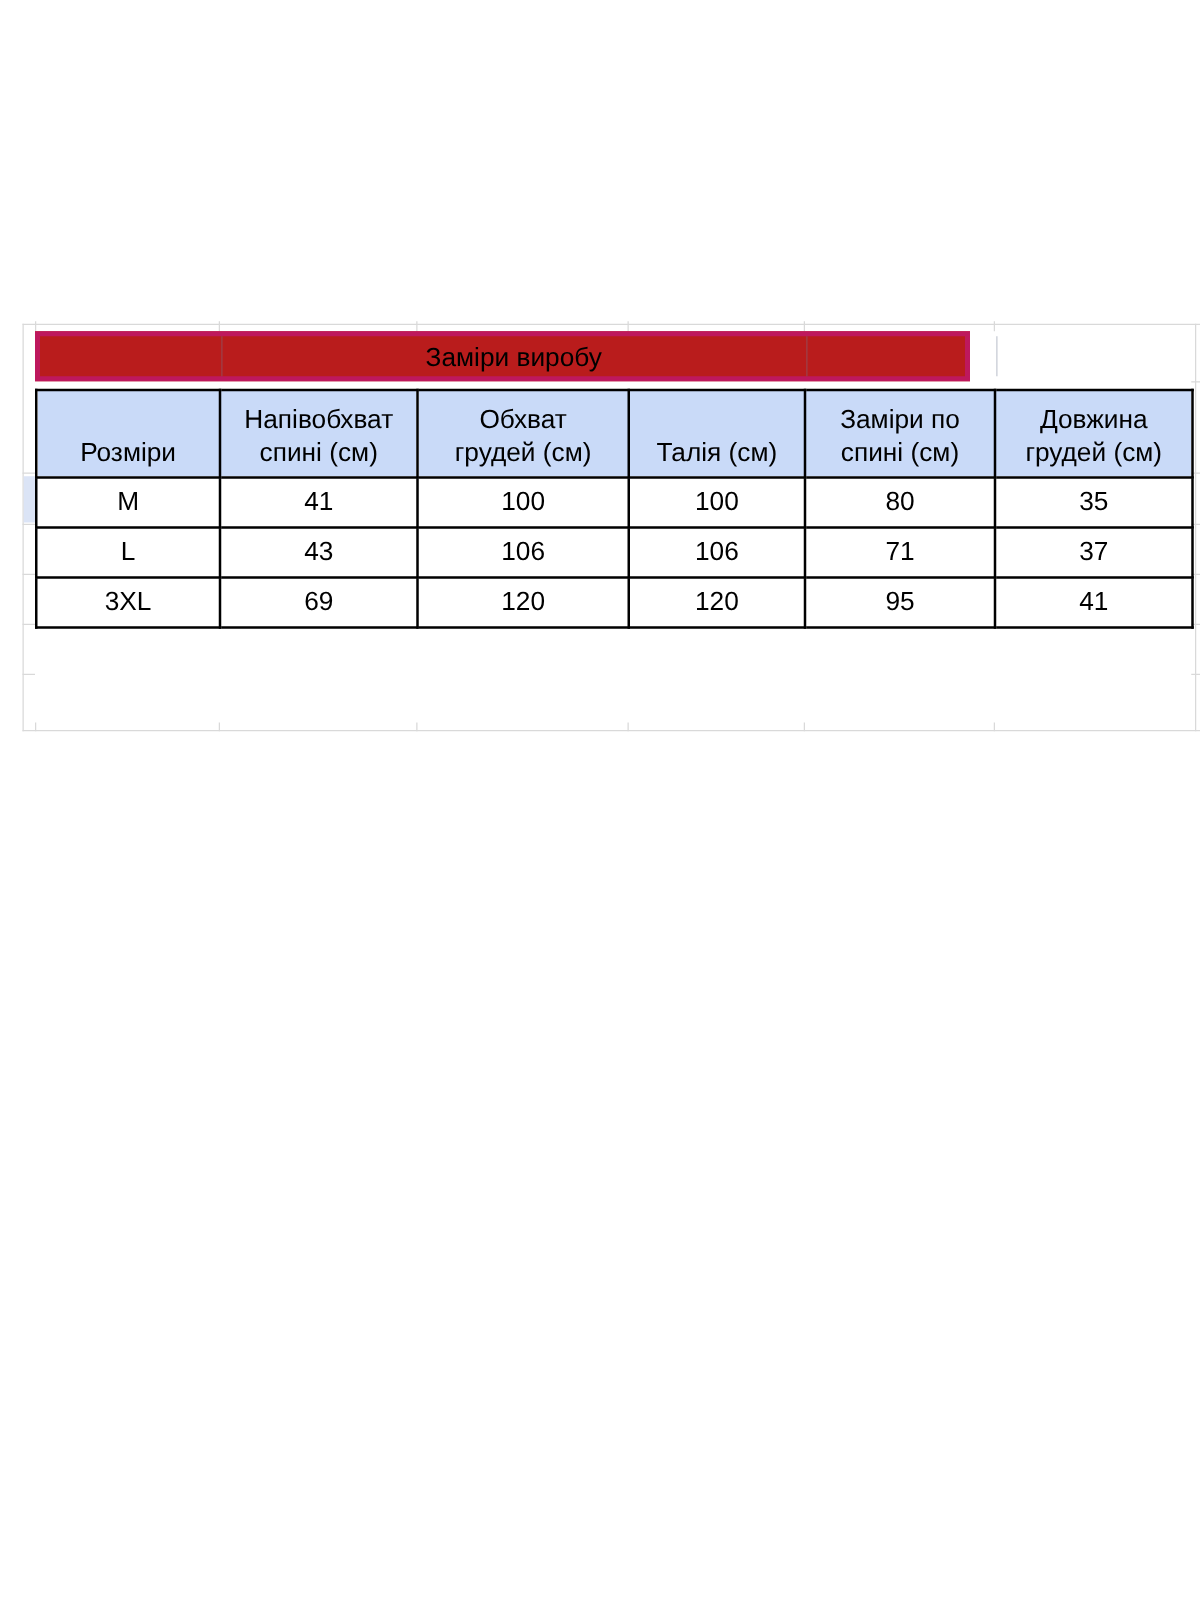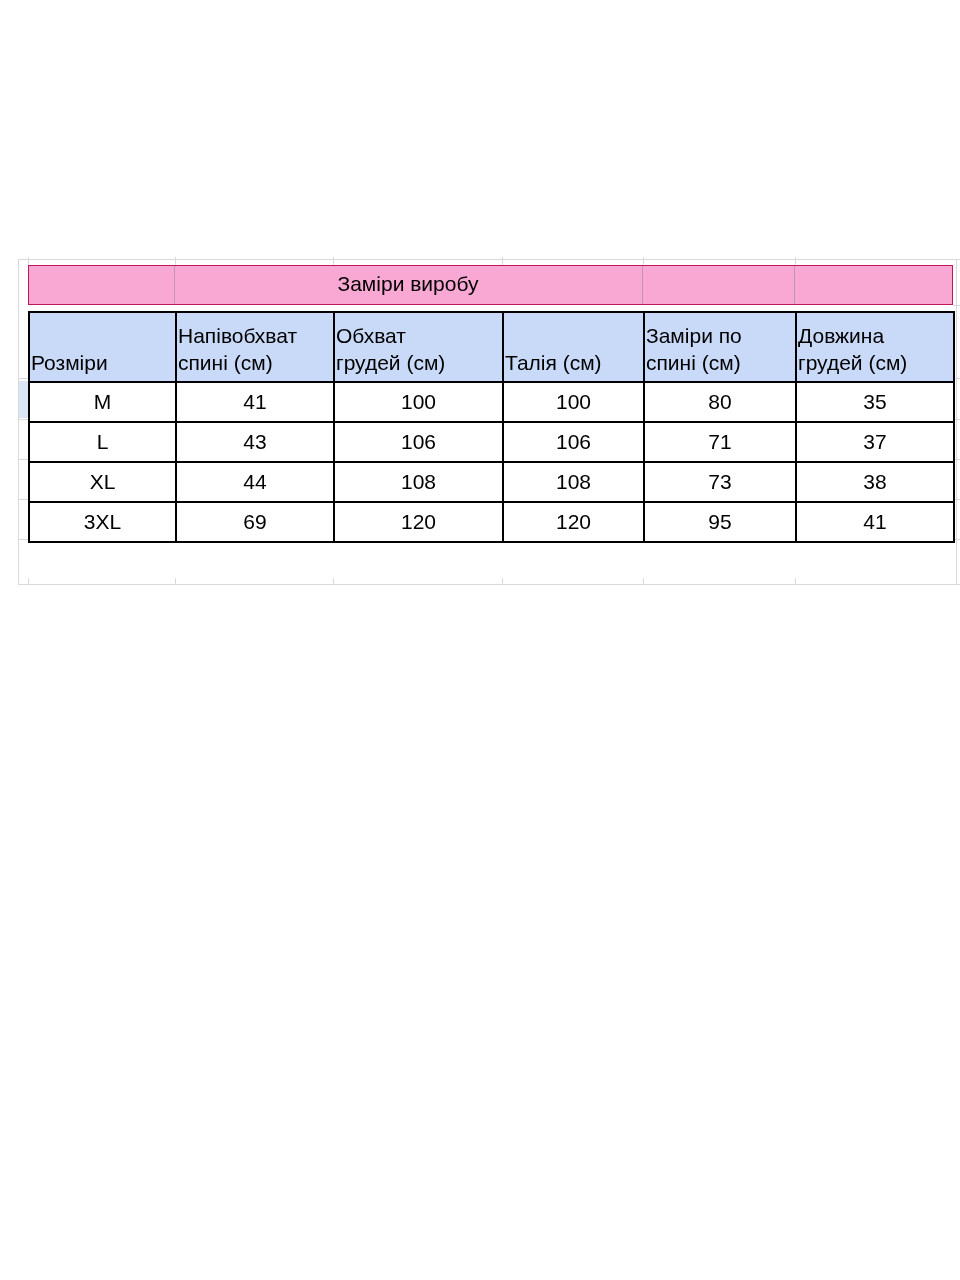--- a/index.html
+++ b/index.html
@@ -28,25 +28,25 @@
     top: 381px;
     width: 9px;
     height: 37px;
     background: #dbe4f6;
   }
   
   .title-band {
     position: absolute;
     left: 28px;
     top: 265px;
-    width: 925px;
+    width: 748px;
     height: 40px;
     box-sizing: border-box;
-    border: 1px solid #be185d;
-    background: #f9a8d4;
+    border: 4px solid #be185d;
+    background: #b91c1c;
   }
   .tb-line {
     position: absolute;
     top: 0;
     bottom: 0;
     width: 1px;
     background: rgba(110, 120, 145, 0.40);
   }
   .tb-line.l1 { left: 145px; }
   .tb-line.l2 { left: 613px; }
@@ -75,21 +75,21 @@
   table.size-table th,
   table.size-table td {
     border: 2px solid #000000;
     font-weight: normal;
     overflow: hidden;
   }
   table.size-table thead th {
     background: #c9daf8;
     height: 63px;
     vertical-align: bottom;
-    text-align: left;
+    text-align: center;
     padding: 0 1px 5px 1px;
     line-height: 27px;
   }
   table.size-table thead th span { display: block; }
   table.size-table tbody td {
     height: 38px;
     text-align: center;
     vertical-align: middle;
     background: #ffffff;
     padding: 0;
@@ -185,28 +185,20 @@
         </tr>
         <tr>
           <td>L</td>
           <td>43</td>
           <td>106</td>
           <td>106</td>
           <td>71</td>
           <td>37</td>
         </tr>
         <tr>
-          <td>XL</td>
-          <td>44</td>
-          <td>108</td>
-          <td>108</td>
-          <td>73</td>
-          <td>38</td>
-        </tr>
-        <tr>
           <td>3XL</td>
           <td>69</td>
           <td>120</td>
           <td>120</td>
           <td>95</td>
           <td>41</td>
         </tr>
       </tbody>
   </table>
 

